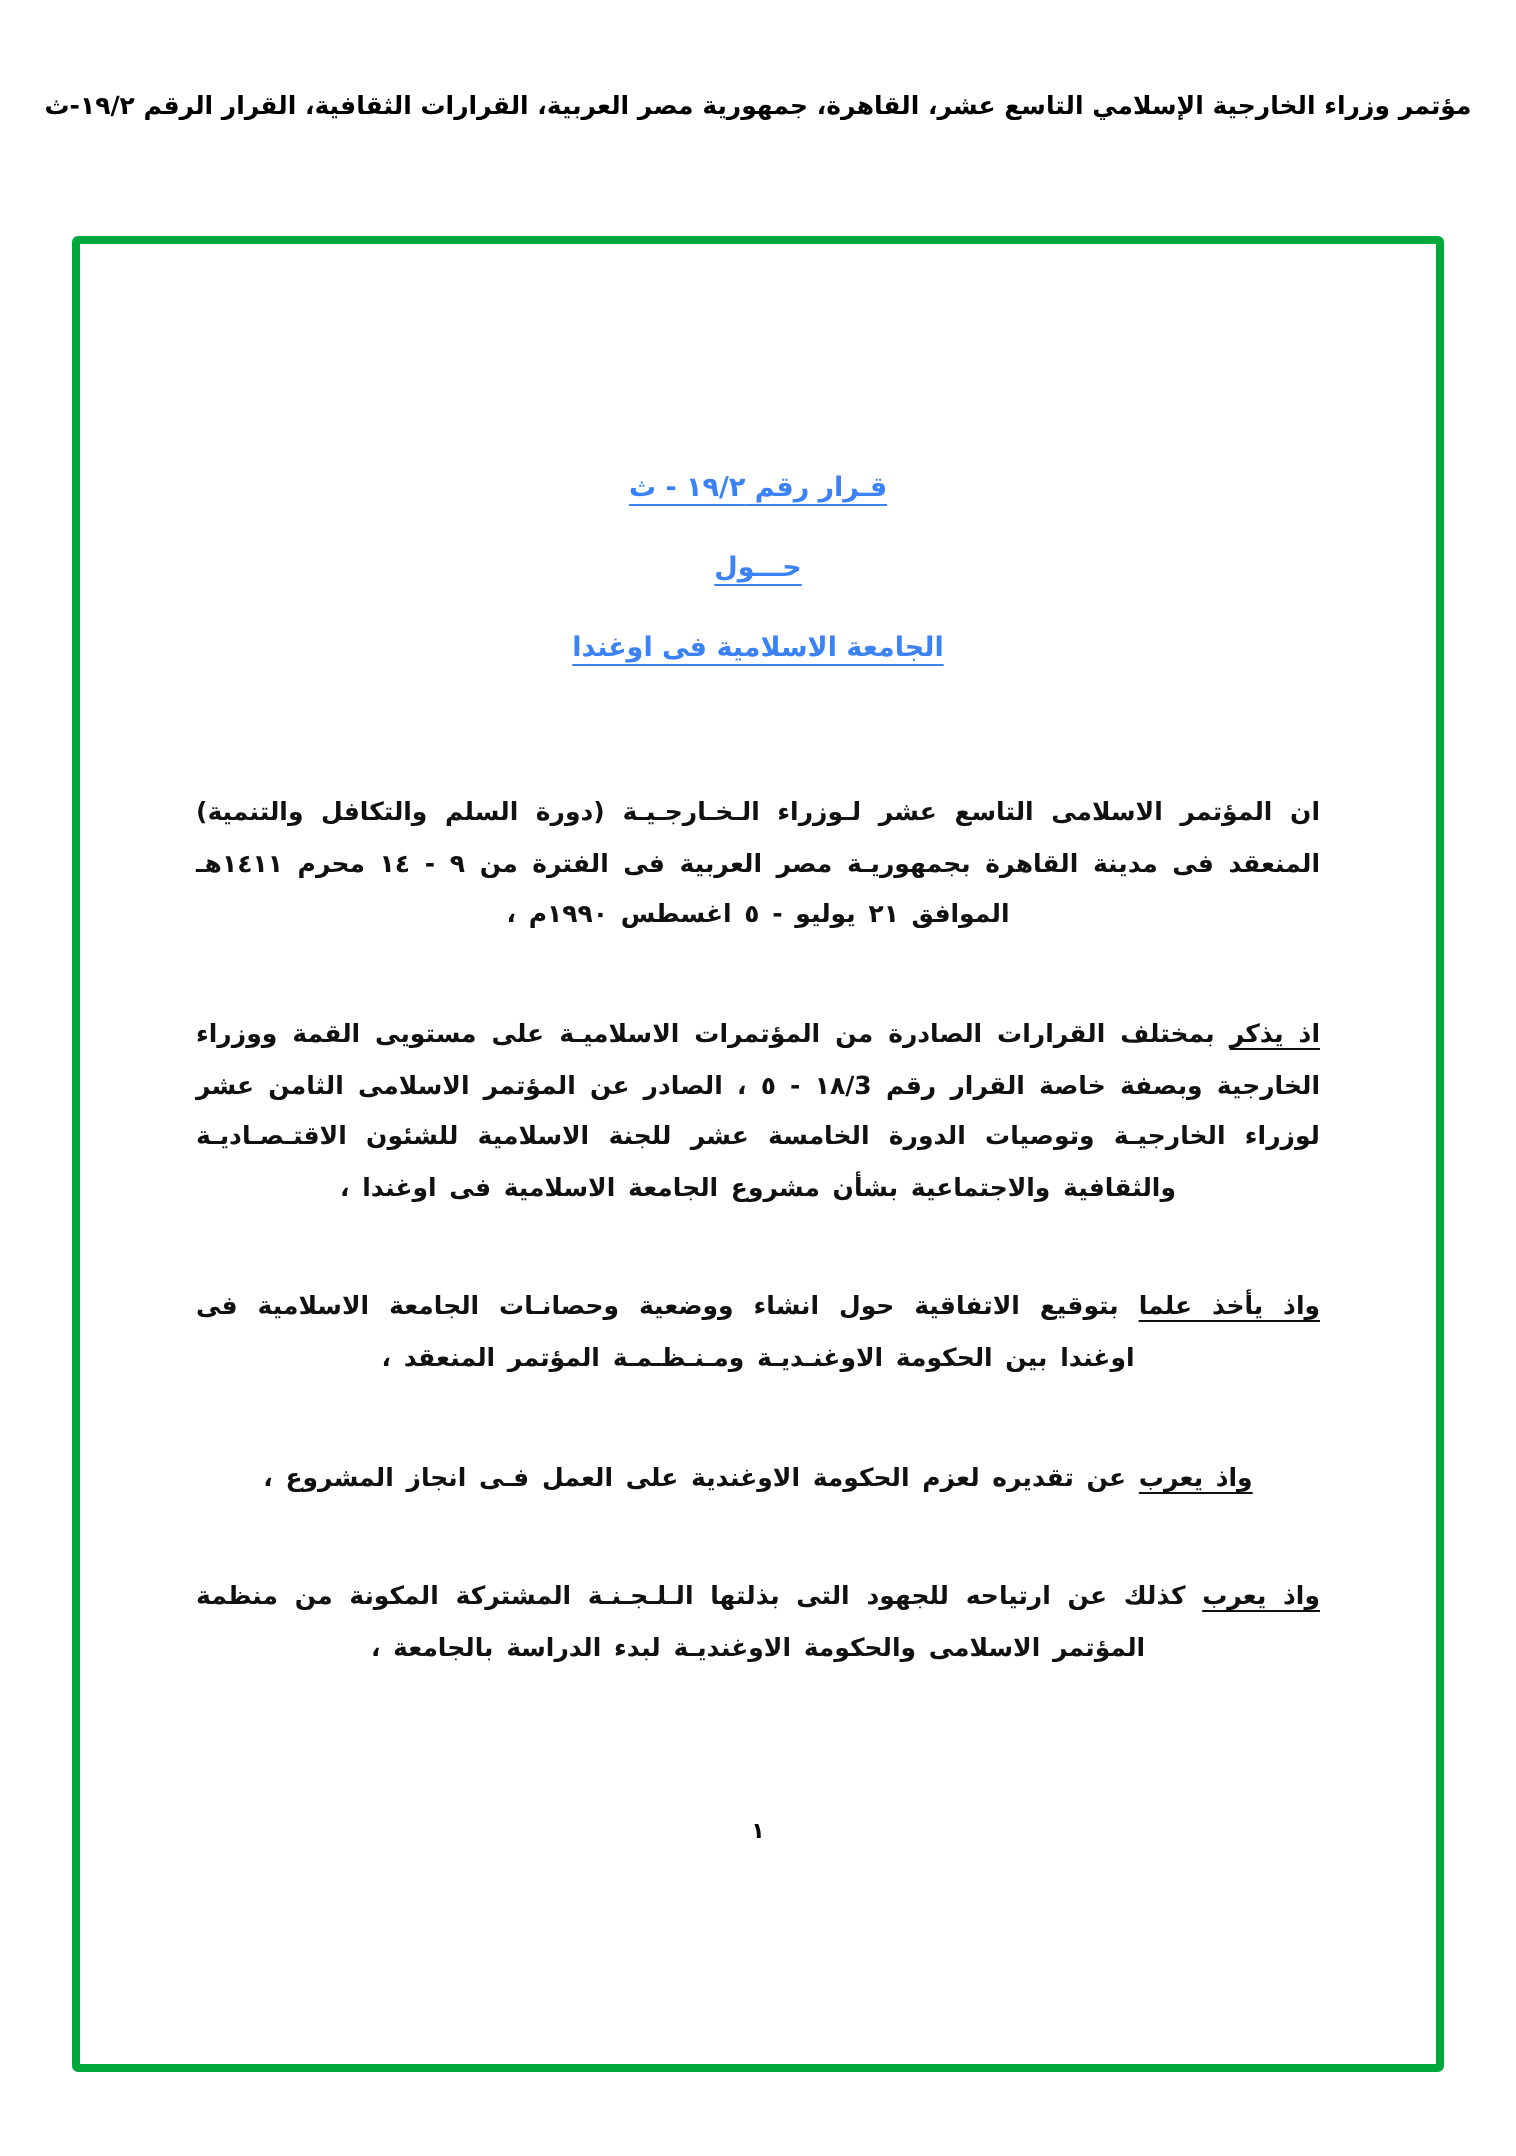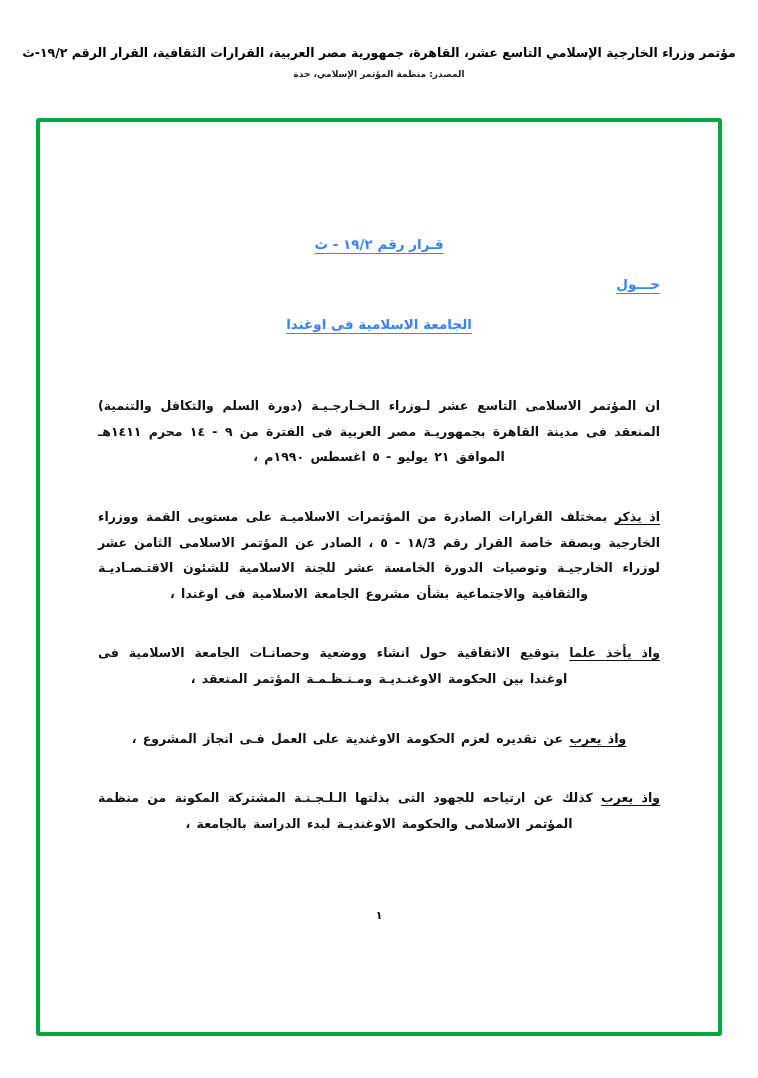--- a/index.html
+++ b/index.html
@@ -68,21 +68,20 @@
     font-size: 13.5px;
     font-weight: bold;
     letter-spacing: 1.5px;
     text-decoration: underline;
     text-underline-offset: 4px;
     margin-bottom: 24px;
     color: #3b82f6;
   }
   .ttl-line.sub {
     letter-spacing: 3px;
-    text-align: right;
   }
   .para {
     margin-top: 34px;
     font-size: 12.5px;
     font-weight: bold;
     line-height: 2.05;
     letter-spacing: 0.6px;
     text-align: justify;
     text-align-last: center;
     color: #111;
@@ -106,21 +105,20 @@
     color: #000;
   }
 </style>
 </head>
 <body>
 
 <div class="page">
 
   <div class="doc-header">
     <div class="title">مؤتمر وزراء الخارجية الإسلامي التاسع عشر، القاهرة، جمهورية مصر العربية، القرارات الثقافية، القرار الرقم ١٩/٢-ث</div>
-    <div class="source">المصدر: منظمة المؤتمر الإسلامي، جدة</div>
   </div>
 
   <div class="frame">
     <div class="frame-inner">
 
       <div class="ttl-block">
         <div class="ttl-line">قـرار رقم ١٩/٢ - ث</div>
         <div class="ttl-line sub">حـــول</div>
         <div class="ttl-line">الجامعة الاسلامية فى اوغندا</div>
       </div>

